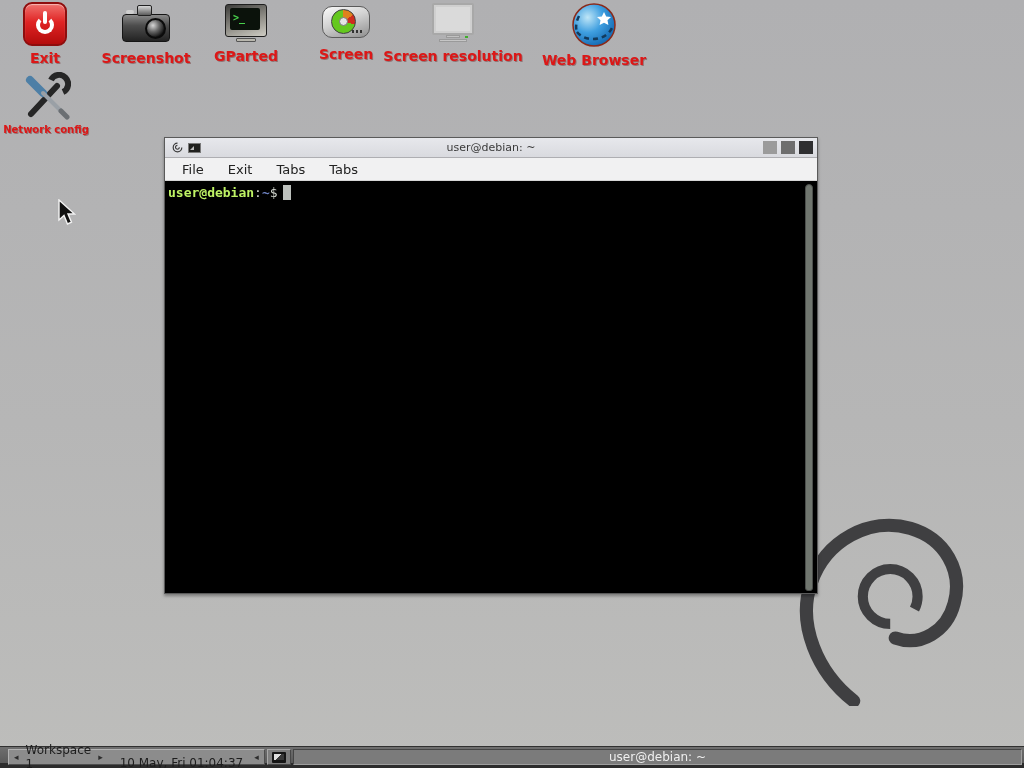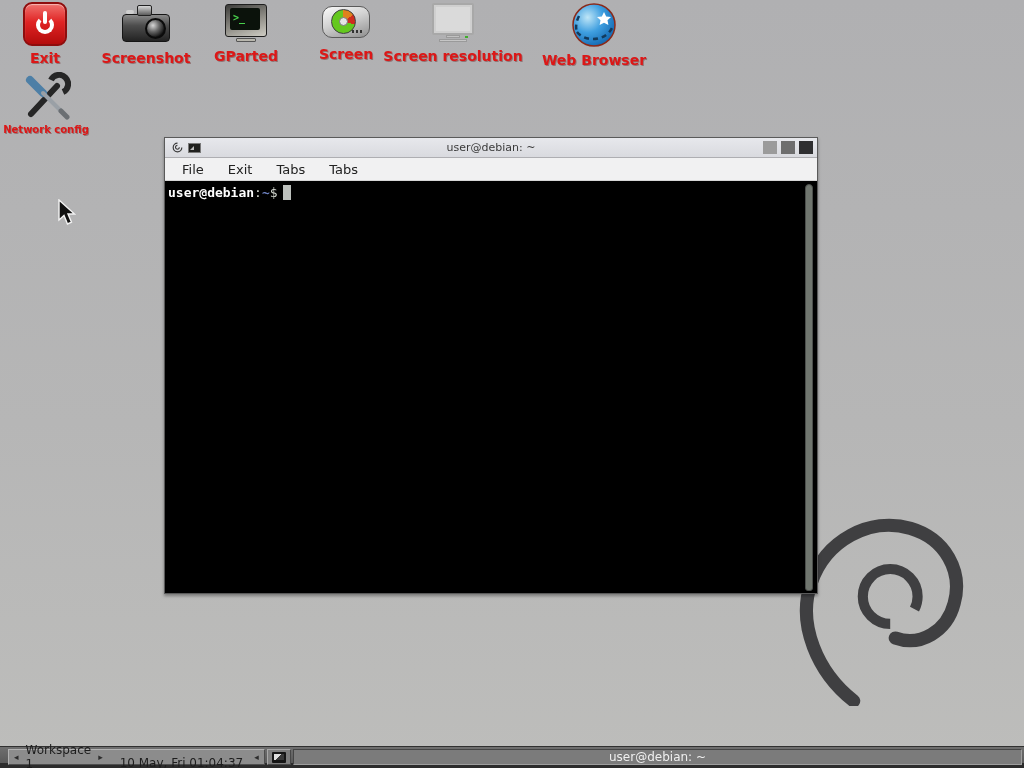--- a/index.html
+++ b/index.html
@@ -90,21 +90,21 @@
   .winbtns .wb { width:14px; height:13px; }
   .wb.min { background:#9b9b9b; } .wb.max { background:#6e6e6e; } .wb.close { background:#2e2e30; }
 
   .menubar { height:23px; background:#f1f1f2; border-bottom:1px solid #d6d6d6;
     display:flex; align-items:center; padding-left:12px; }
   .menubar .mi { font-size:13px; color:#222; margin-right:14px; padding:2px 5px;text-align:right; }
 
   .termarea { position:absolute; left:0; top:44px; right:0; bottom:0; background:#000;
     font-family:"DejaVu Sans Mono",monospace; font-size:13px; font-weight:bold; padding:3px 0 0 3px; }
   .promptline { white-space:pre; }
-  .p-green { color:#ffffff; }
+  .p-green { color:#bef264; }
   .p-fg { color:#d3d7cf; font-weight:normal; }
   .p-blue { color:#6f84c4; }
   .caret { display:inline-block; width:8px; height:15px; background:#bcc0bc; vertical-align:text-bottom; margin-left:5px; }
   .vscroll { position:absolute; right:4px; top:2px; bottom:2px; width:8px; background:#70766f;
     border-radius:4px 4px 3px 3px; border:1px solid #4c4f4c; }
 
   
   .panel { position:absolute; left:0; bottom:0; width:1024px; height:22px; z-index:5;
     background:linear-gradient(180deg,#6f6f6f 0%,#5a5a5a 75%,#2c2c2c 76%,#2c2c2c 100%);
     border-top:1px solid #303030; }

